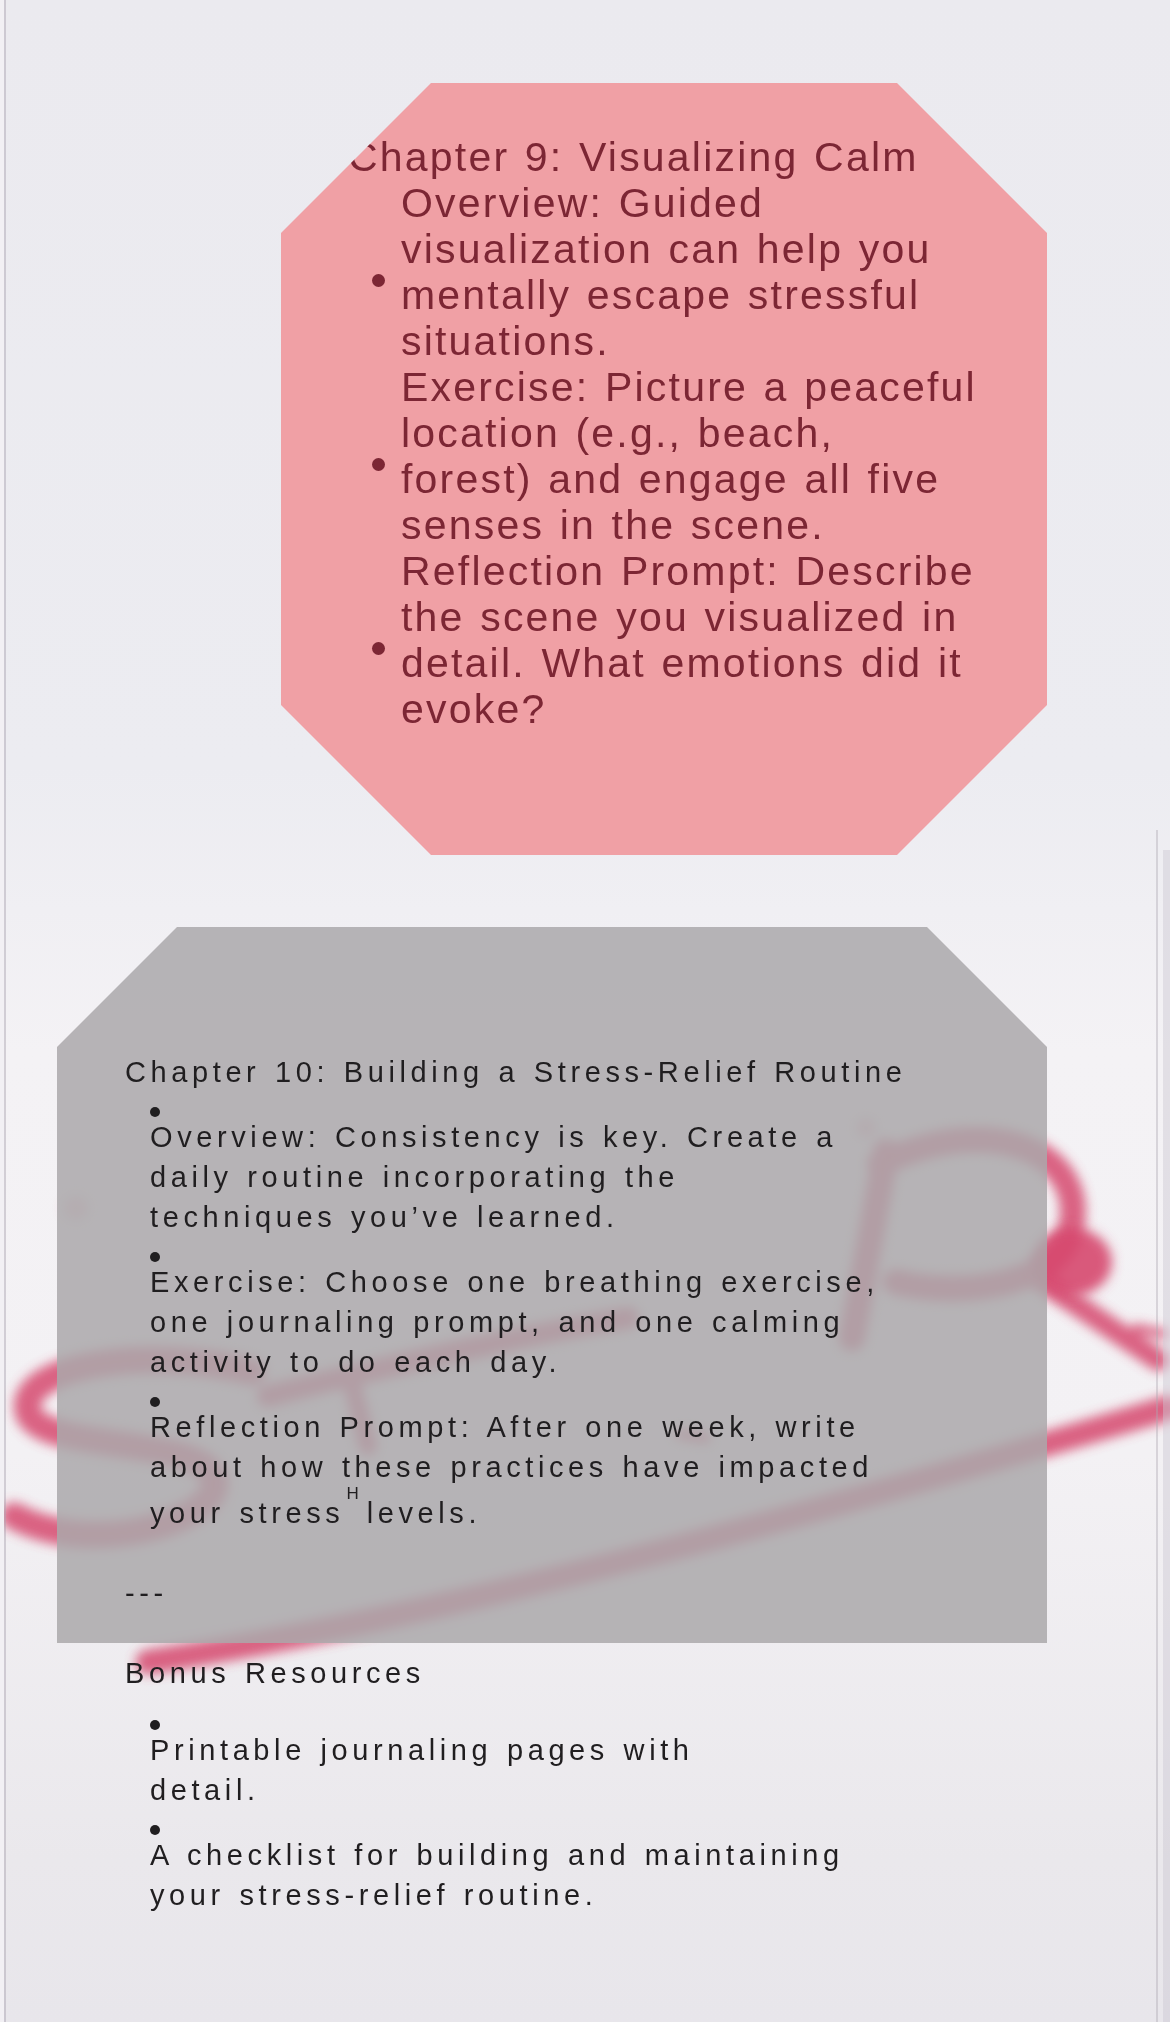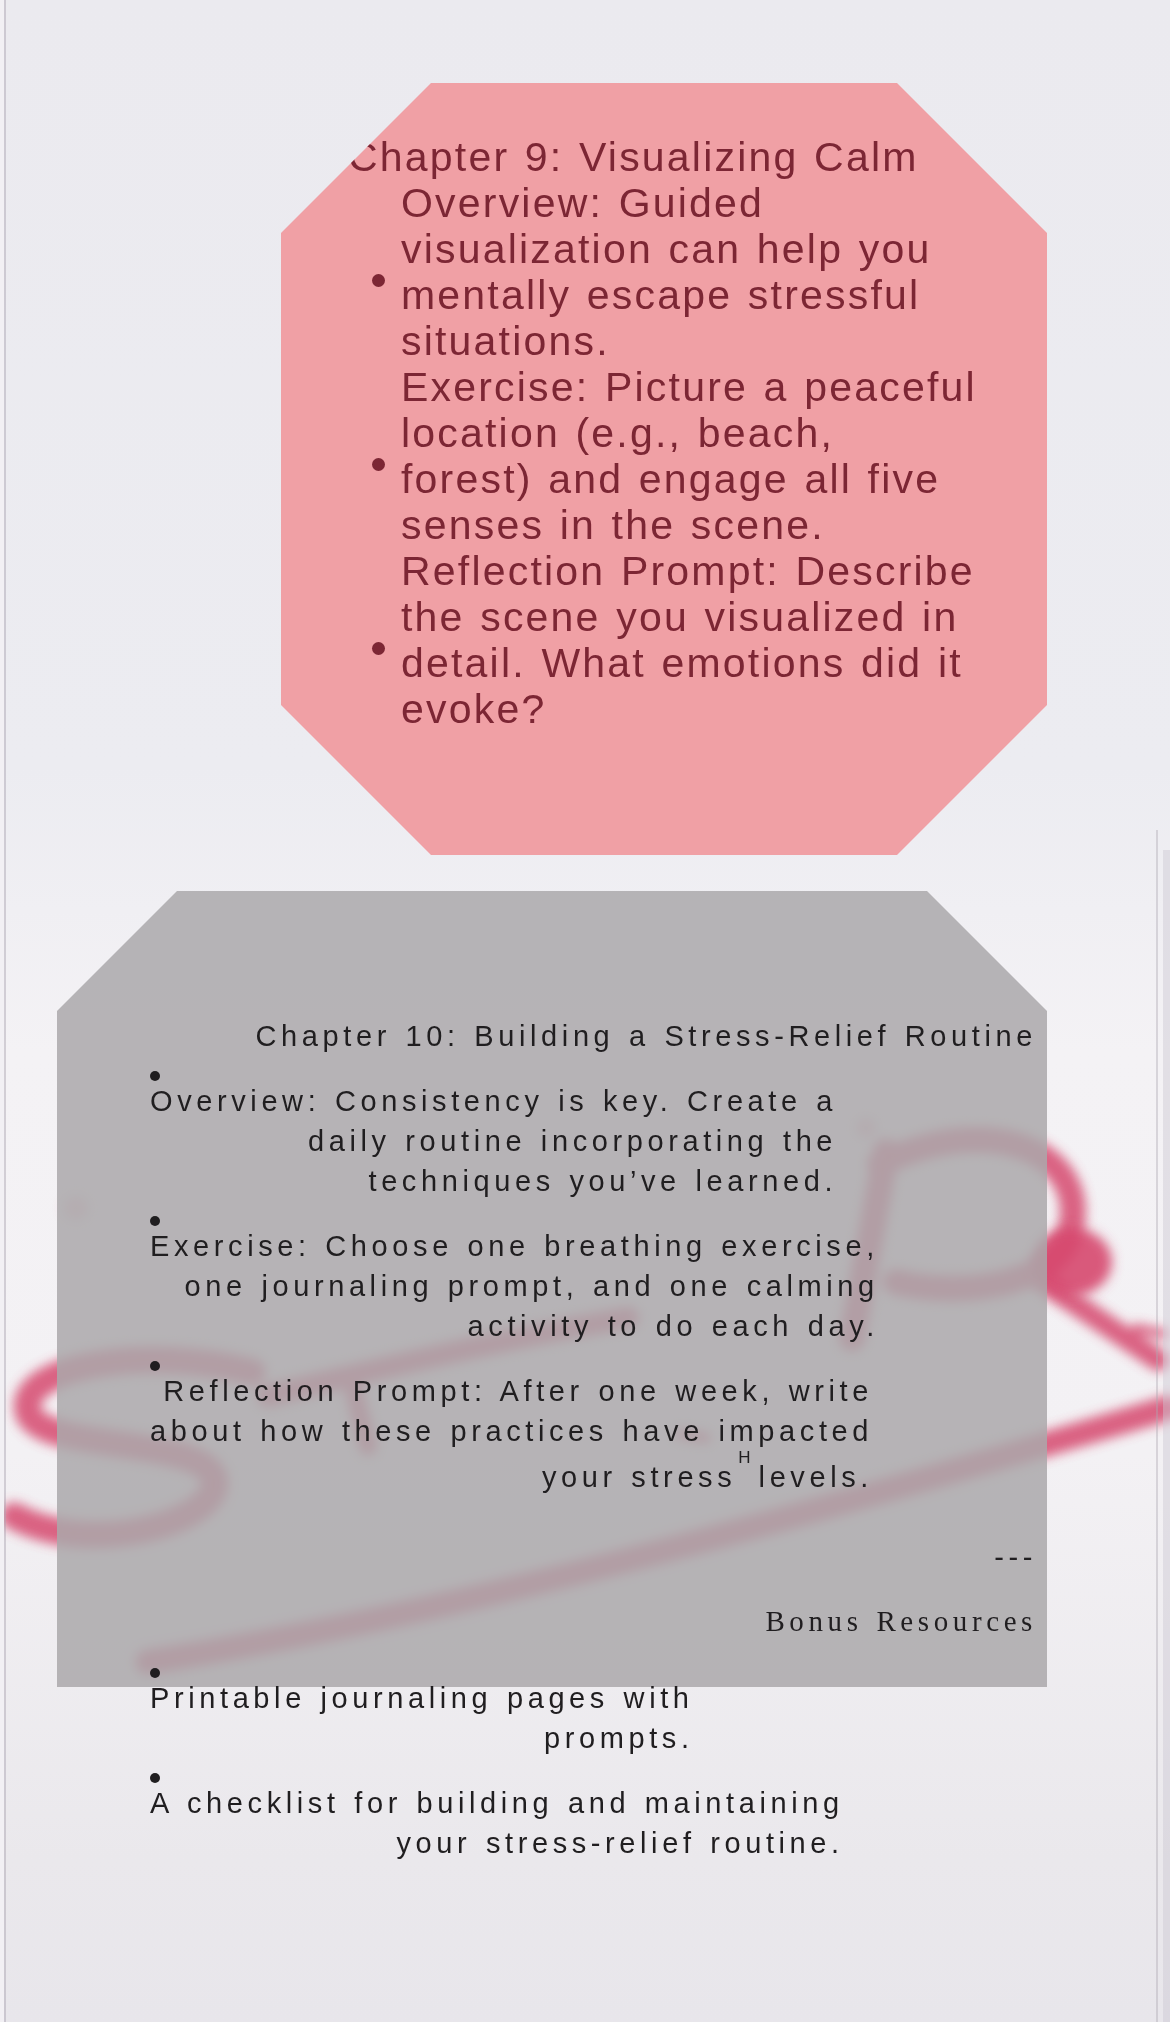--- a/index.html
+++ b/index.html
@@ -43,48 +43,48 @@
     background: #f0a0a5;
     clip-path: polygon(150px 0, 616px 0, 766px 150px, 766px 622px,
                        616px 772px, 150px 772px, 0 622px, 0 150px);
     color: #7c2634;
     font-size: 41px; line-height: 46px;
     letter-spacing: 2.2px; word-spacing: 2px;
   }
   .card-pink .content { padding: 51px 30px 0 67px; }
 
   .card-gray {
-    left: 57px; top: 891px; width: 990px; height: 796px;
+    left: 57px; top: 927px; width: 990px; height: 716px;
     background: rgba(170,168,170,0.85);
     clip-path: polygon(120px 0, 870px 0, 990px 120px, 990px 893px,
                        870px 1013px, 120px 1013px, 0 893px, 0 120px);
     color: #201e20;
     font-size: 29px; line-height: 40px;
-    letter-spacing: 4.6px; word-spacing: 2px; text-align: right;
+    letter-spacing: 4.6px; word-spacing: 2px;
   }
   .card-gray .content { padding: 125px 10px 0 68px; }
 
   .card-title { white-space: nowrap; }
 
   .row { display: flex; align-items: flex-start; }
   .card-pink .row { padding-left: 24px; align-items: center; }
   .card-pink .dot {
     flex: none; width: 13px; height: 13px; border-radius: 50%;
     background: currentColor; margin: 16px 16px 0 0;
   }
   .card-gray .row { padding-left: 25px; flex-direction: column; }
   .card-gray .dot {
     flex: none; width: 10px; height: 10px; border-radius: 50%;
     background: currentColor; margin: 15px 13px 0 0;
   }
   .lines { white-space: nowrap; }
   .lines div { white-space: nowrap; }
 
   .divider { margin-top: 40px; white-space: nowrap; }
-  .bonus-title { margin-top: 24px; white-space: nowrap; font-family: Liberation Serif, serif; }
+  .bonus-title { margin-top: 40px; white-space: nowrap; }
   .bonus-first { margin-top: 12px; }
 
   sup.tiny {
     font-size: 17px; letter-spacing: 1px;
     position: relative; top: -13px;
     margin: 0 7px 0 2px;
   }
 </style>
 </head>
 <body>
@@ -190,21 +190,21 @@
       </div>
 
       <div class="divider">---</div>
 
       <div class="bonus-title">Bonus Resources</div>
 
       <div class="row bonus-first">
         <span class="dot"></span>
         <div class="lines">
           <div>Printable journaling pages with</div>
-          <div>prompts.</div>
+          <div>detail.</div>
         </div>
       </div>
 
 
       <div class="row">
         <span class="dot"></span>
         <div class="lines">
           <div>A checklist for building and maintaining</div>
           <div>your stress-relief routine.</div>
         </div>

